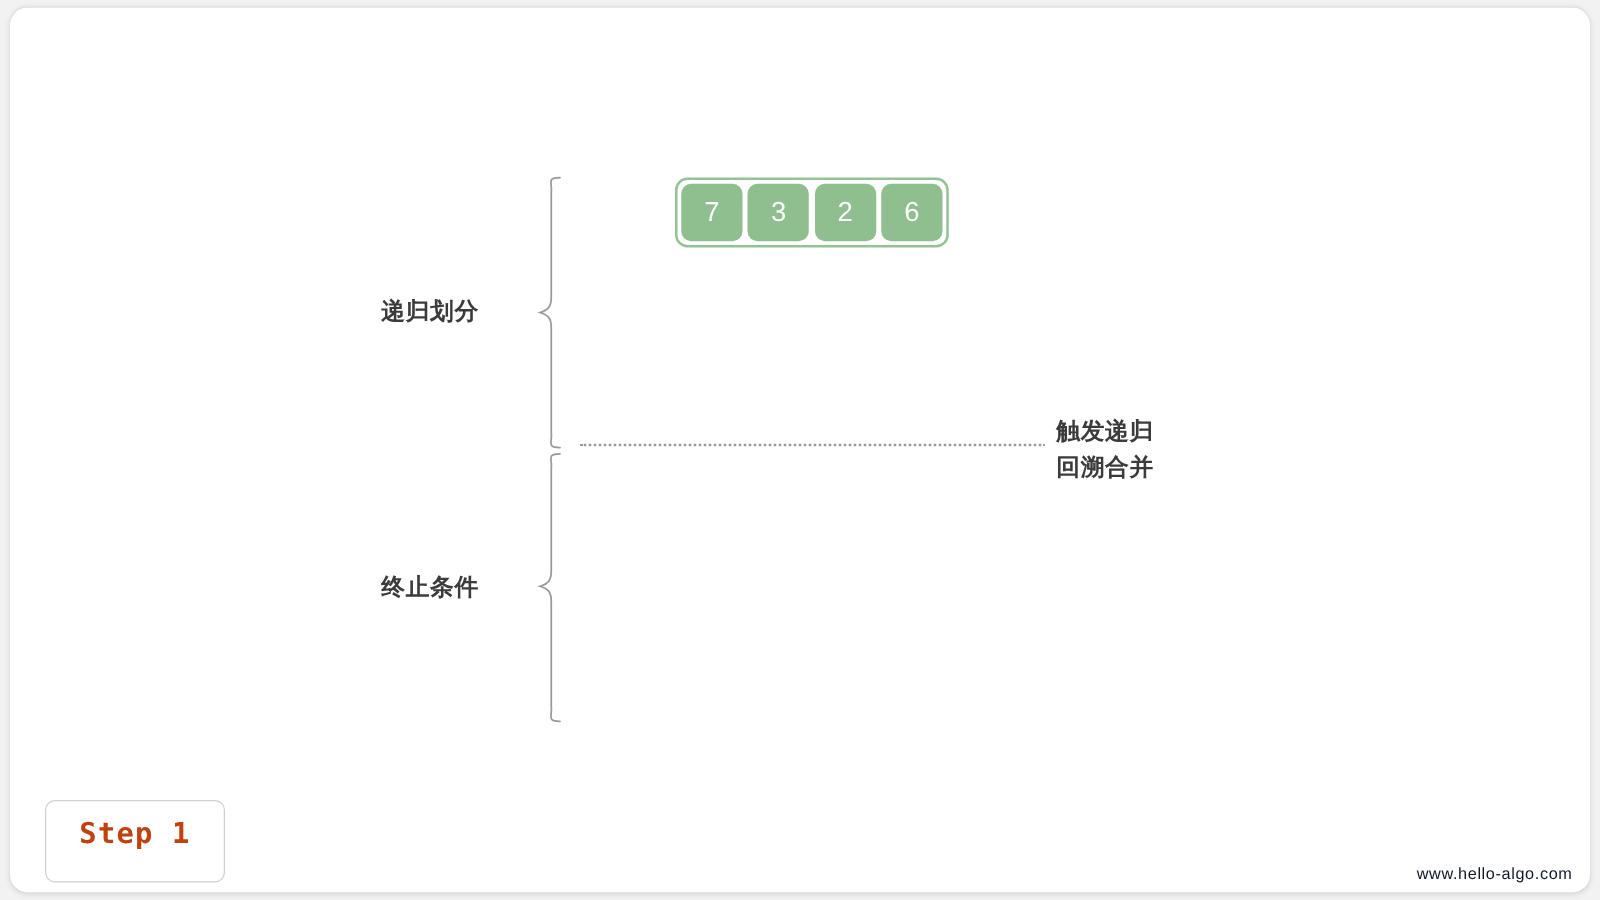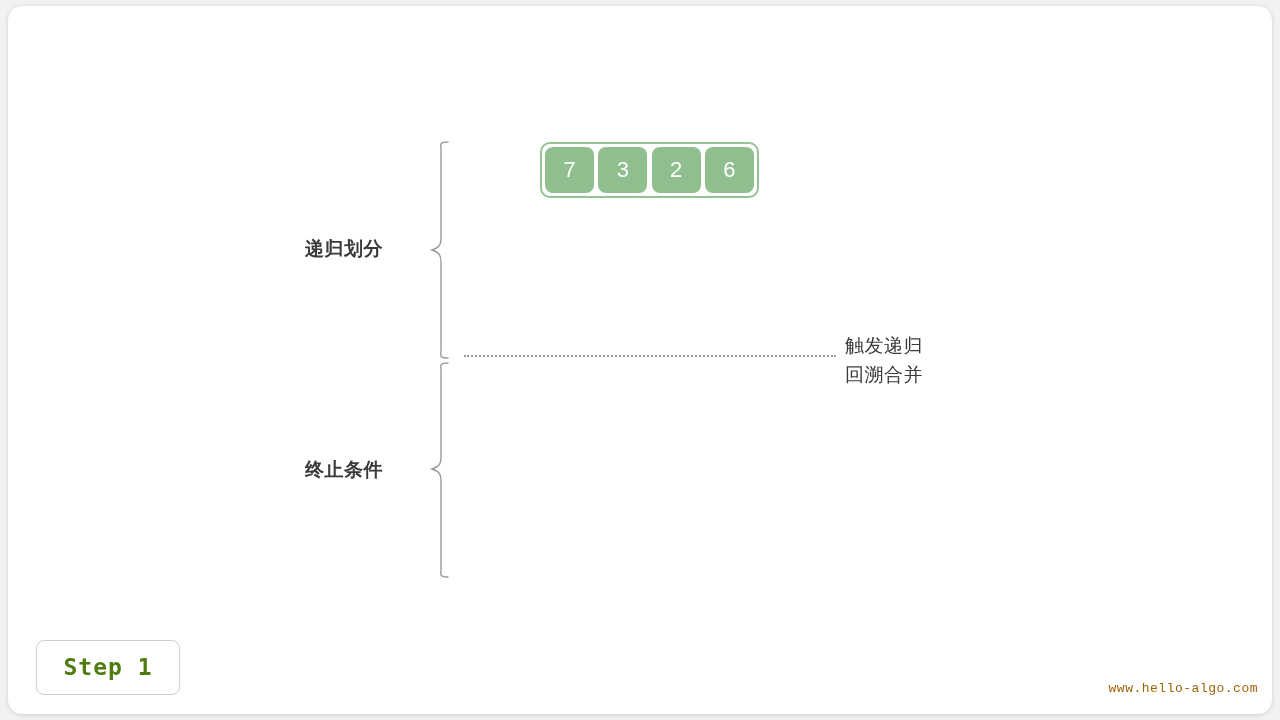--- a/index.html
+++ b/index.html
@@ -84,55 +84,55 @@
     height: 0;
     border-top: 2px dotted #9a9a9a;
   }
 
   
   #annotation {
     position: absolute;
     left: 845px;
     top: 331px;
     font-size: 19px;
-    font-weight: normal;
+    font-weight: bold;
     color: #3b3b3b;
     line-height: 29px;
     white-space: nowrap;
     letter-spacing: 0.5px;
   }
 
   
   #step-badge {
     position: absolute;
     left: 36px;
     top: 640px;
     width: 144px;
-    height: 55px;
+    height: 66px;
     border: 1px solid #cfcfcf;
     border-radius: 8px;
     background: #ffffff;
-    color: #4d7c0f;
+    color: #c2410c;
     font-family: "DejaVu Sans Mono", "Liberation Mono", monospace;
     font-size: 23px;
     font-weight: bold;
     line-height: 53px;
     text-align: center;
     box-sizing: border-box;
     letter-spacing: 1px;
   }
 
   
   #watermark {
     position: absolute;
     right: 22px;
-    bottom: 24px;
-    font-family: Liberation Mono, monospace;
+    bottom: 14px;
+    font-family: Liberation Sans, sans-serif;
     font-size: 13px;
-    color: #a16207;
+    color: #0f172a;
     letter-spacing: 0.5px;
   }
 </style>
 </head>
 <body>
 
 <div id="canvas">
   <div id="card"></div>
 
   <div id="array-group">

